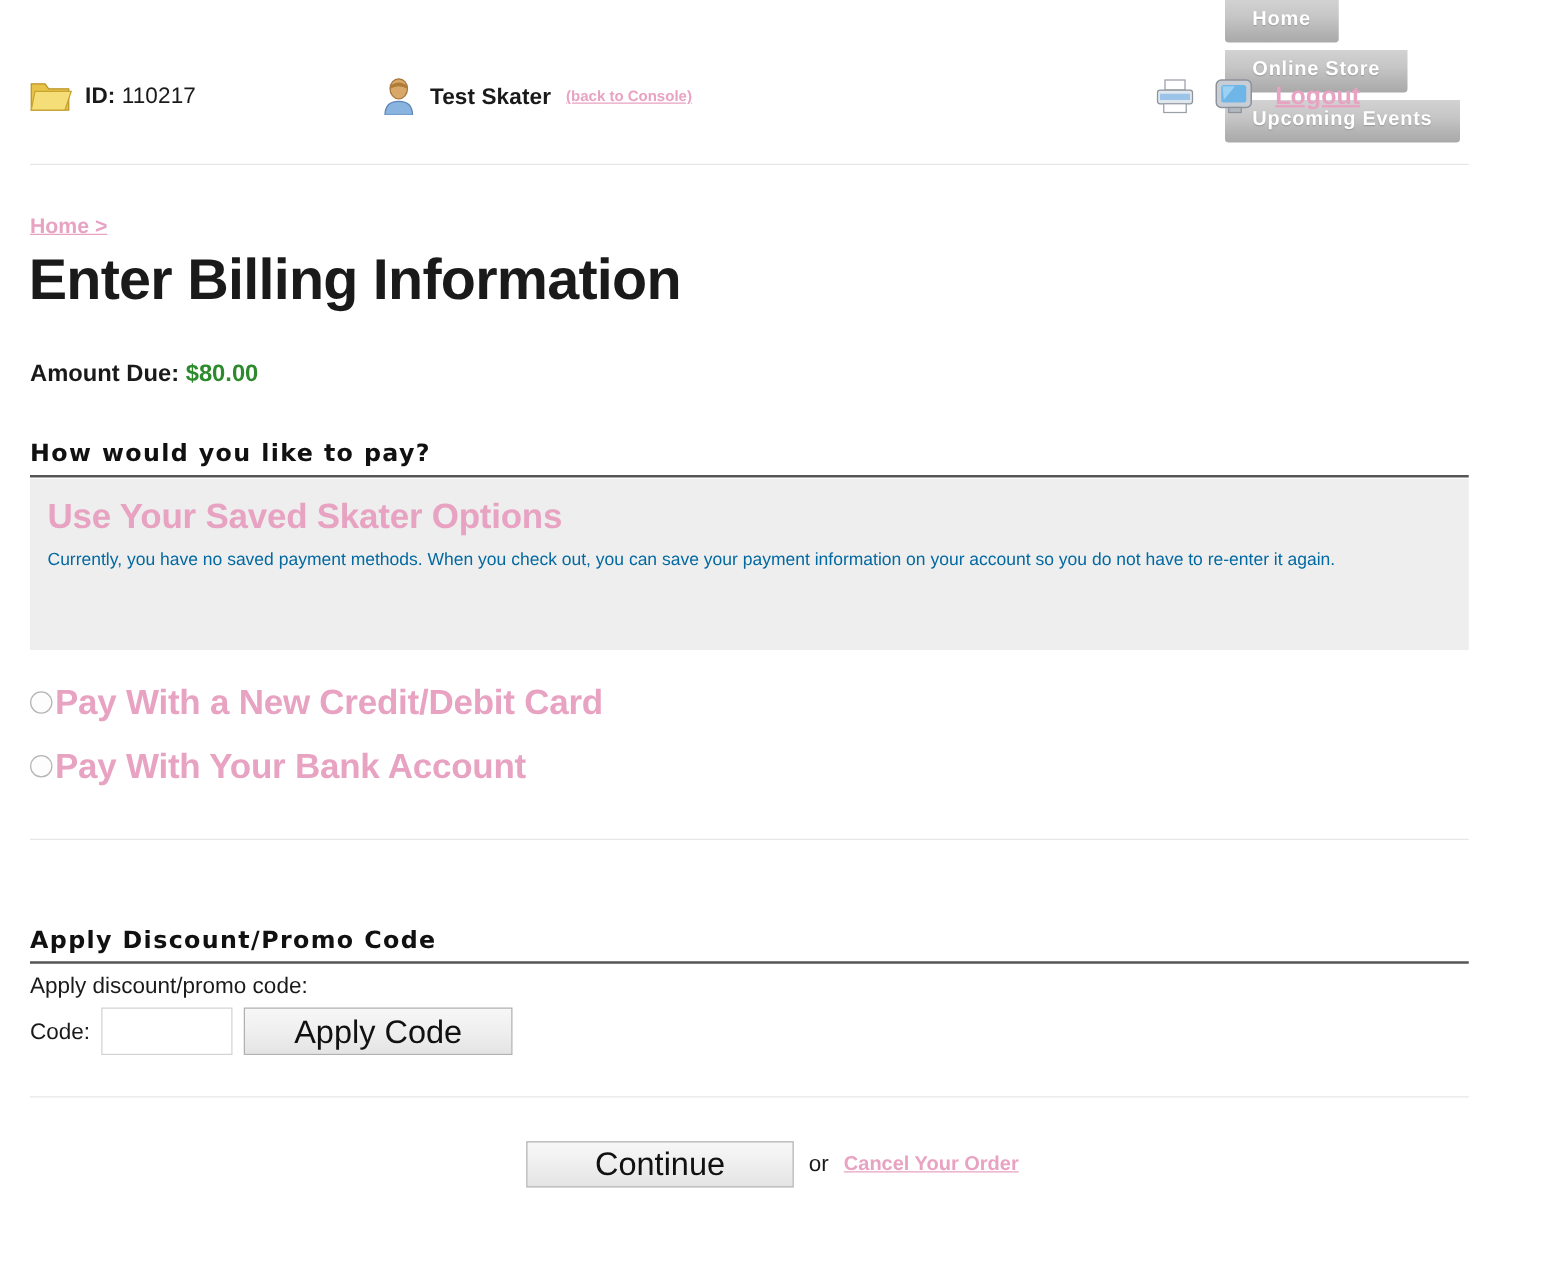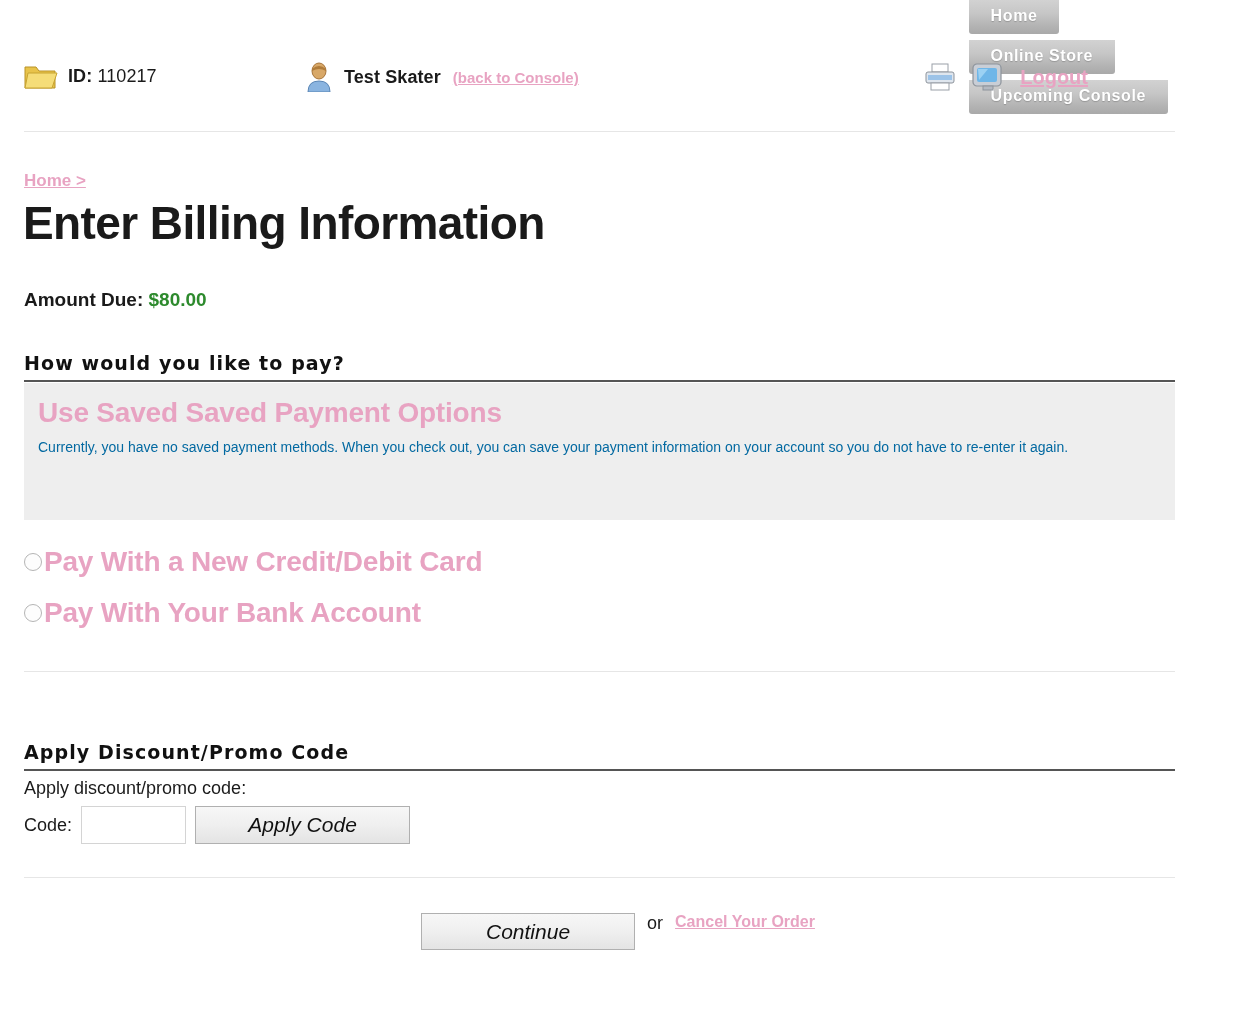--- a/index.html
+++ b/index.html
@@ -89,21 +89,21 @@
     font-weight: bold;
     color: #1a1a1a;
     letter-spacing: 0.1px;
   }
   a.pinklink {
     color: #e8a3c2;
     text-decoration: underline;
     font-weight: bold;
     cursor: pointer;
   }
-  .back-console { font-size: 15px; }
+  .back-console { font-size: 12px; }
   .logout-link { font-size: 20px; }
 
   
   .icon-folder { width: 34px; height: 28px; display: block; }
   .icon-person { width: 26px; height: 30px; display: block; }
   .icon-printer { width: 32px; height: 30px; display: block; }
   .icon-monitor { width: 36px; height: 32px; display: block; }
 
   
   .hr-light {
@@ -238,55 +238,55 @@
     border: 1px solid #d4d4d4;
     background: #ffffff;
     font-size: 17px;
     padding: 2px 5px;
     font-family: "Liberation Sans", sans-serif;
     outline: none;
   }
   .btn-grey {
     background: linear-gradient(to bottom, #f7f7f7 0%, #efefef 50%, #e4e4e4 100%);
     border: 1px solid #b0b0b0;
-    font-size: 21px;
+    font-size: 26px;
     color: #111111;
     font-family: "Liberation Sans", sans-serif;
     cursor: pointer;
     padding: 1px;
-    font-style: italic;
   }
   .btn-apply {
     width: 215px;
     height: 38px;
   }
 
   .footer-actions {
     position: absolute;
     left: 0;
     top: 913px;
     width: 1236px;
     display: flex;
     justify-content: center;
+    align-items: center;
     gap: 12px;
   }
   .btn-continue {
     width: 214px;
     height: 37px;
   }
   .or-text { font-size: 18px; color: #1a1a1a; }
   .cancel-link { font-size: 16px; }
 </style>
 </head>
 <body>
 
 <div class="topnav">
   <button class="nav-btn">Home</button>
   <button class="nav-btn">Online Store</button>
-  <button class="nav-btn">Upcoming Console</button>
+  <button class="nav-btn">Upcoming Events</button>
 </div>
 
 <div class="userbar">
 
   <div class="ub-left">
     <span>
       <svg class="icon-folder" viewBox="0 0 34 28" xmlns="http://www.w3.org/2000/svg">
         <path d="M1 5 L1 26 L31 26 L31 9 L15 9 L12 5 Z" fill="#e8c34a" stroke="#b99326" stroke-width="1"></path>
         <path d="M4 11 L33 11 L28 26 L1 26 Z" fill="#f5dd78" stroke="#c8a431" stroke-width="1"></path>
       </svg>
@@ -336,21 +336,21 @@
   <h1 class="page-title">Enter Billing Information</h1>
 
   <div class="amount-line">
     <span>Amount Due:</span>
     <span class="amount-value">$80.00</span>
   </div>
 
   <div class="section-head sec-pay">How would you like to pay?</div>
 
   <div class="saved-box">
-    <div class="saved-title">Use Saved Saved Payment Options</div>
+    <div class="saved-title">Use Your Saved Skater Options</div>
     <p class="saved-text">Currently, you have no saved payment methods. When you check out, you can save your payment information on your account so you do not have to re-enter it again.</p>
   </div>
 
   <div class="pay-option pay-opt-1">
     <input type="radio" class="radio" name="paytype" id="opt1" style="">
     <label class="pay-label" for="opt1">Pay With a New Credit/Debit Card</label>
   </div>
 
   <div class="pay-option pay-opt-2">
     <input type="radio" class="radio" name="paytype" id="opt2" style="">

